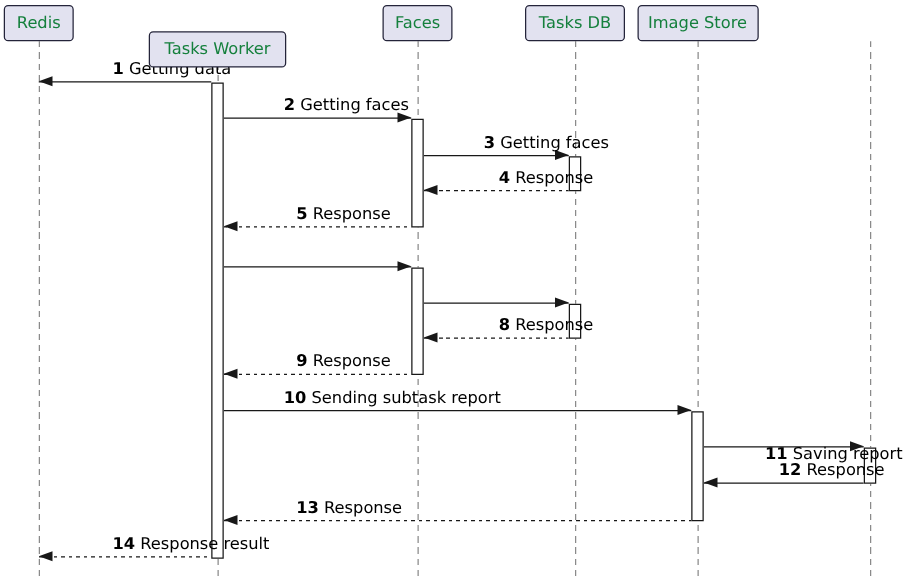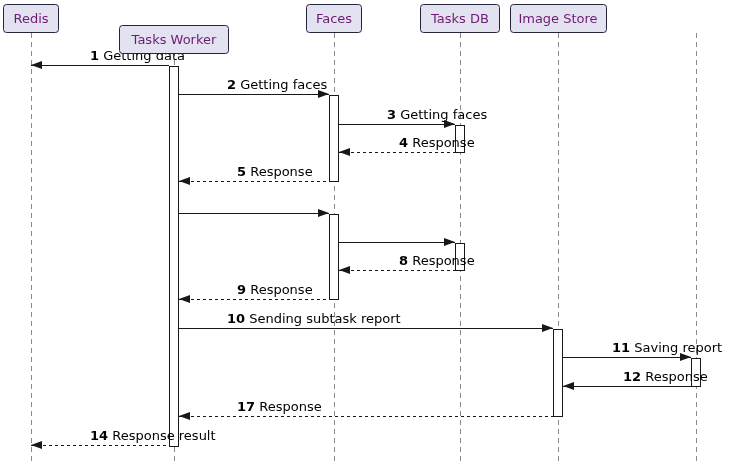--- a/index.html
+++ b/index.html
@@ -16,21 +16,21 @@
     top: 4px;
     height: 29px;
     box-sizing: border-box;
     background: #E2E2F0;
     border: 1.4px solid #24243a;
     border-radius: 3.5px;
     display: flex;
     align-items: center;
     justify-content: center;
     font-size: 13px;
-    color: #701a75;
+    color: #15803d;
     white-space: nowrap;
     z-index: 4;
   }
   .lifeline {
     position: absolute;
     width: 1px;
     background: repeating-linear-gradient(to bottom, #8a8a8a 0 5px, transparent 5px 9px);
     z-index: 1;
   }
   .activation {
@@ -103,27 +103,27 @@
     <div class="msg-head left" style="left: 339px; top: 266px;"></div>
     <div class="msg-label" style="left: 359px; top: 253px;"><b>8</b>&nbsp;<span>Response</span></div>
     <div class="msg-line dashed" style="left: 179px; top: 299px; width: 150px;"></div>
     <div class="msg-head left" style="left: 179px; top: 295px;"></div>
     <div class="msg-label" style="left: 197px; top: 282px;"><b>9</b>&nbsp;<span>Response</span></div>
     <div class="msg-line" style="left: 179px; top: 328px; width: 374px;"></div>
     <div class="msg-head right" style="left: 542px; top: 324px;"></div>
     <div class="msg-label" style="left: 187px; top: 311px;"><b>10</b>&nbsp;<span>Sending subtask report</span></div>
     <div class="msg-line" style="left: 563px; top: 357px; width: 128px;"></div>
     <div class="msg-head right" style="left: 680px; top: 353px;"></div>
-    <div class="msg-label" style="left: 572px; top: 340px;"><b>11</b>&nbsp;<span>Saving report</span></div>
+    <div class="msg-label" style="left: 572px; top: 356px;"><b>11</b>&nbsp;<span>Saving report</span></div>
     <div class="msg-line" style="left: 563px; top: 386px; width: 128px;"></div>
     <div class="msg-head left" style="left: 563px; top: 382px;"></div>
     <div class="msg-label" style="left: 583px; top: 369px;"><b>12</b>&nbsp;<span>Response</span></div>
     <div class="msg-line dashed" style="left: 179px; top: 416px; width: 374px;"></div>
     <div class="msg-head left" style="left: 179px; top: 412px;"></div>
-    <div class="msg-label" style="left: 197px; top: 399px;"><b>17</b>&nbsp;<span>Response</span></div>
+    <div class="msg-label" style="left: 197px; top: 399px;"><b>13</b>&nbsp;<span>Response</span></div>
     <div class="msg-line dashed" style="left: 31px; top: 445px; width: 138px;"></div>
     <div class="msg-head left" style="left: 31px; top: 441px;"></div>
     <div class="msg-label" style="left: 50px; top: 428px;"><b>14</b>&nbsp;<span>Response result</span></div>
     <div class="activation" style="left: 169px; top: 66px; height: 381px;"></div>
     <div class="activation" style="left: 329px; top: 95px; height: 87px;"></div>
     <div class="activation" style="left: 329px; top: 214px; height: 86px;"></div>
     <div class="activation" style="left: 455px; top: 125px; height: 28px;"></div>
     <div class="activation" style="left: 455px; top: 243px; height: 28px;"></div>
     <div class="activation" style="left: 553px; top: 329px; height: 88px;"></div>
     <div class="activation" style="left: 691px; top: 358px; height: 29px;"></div>

